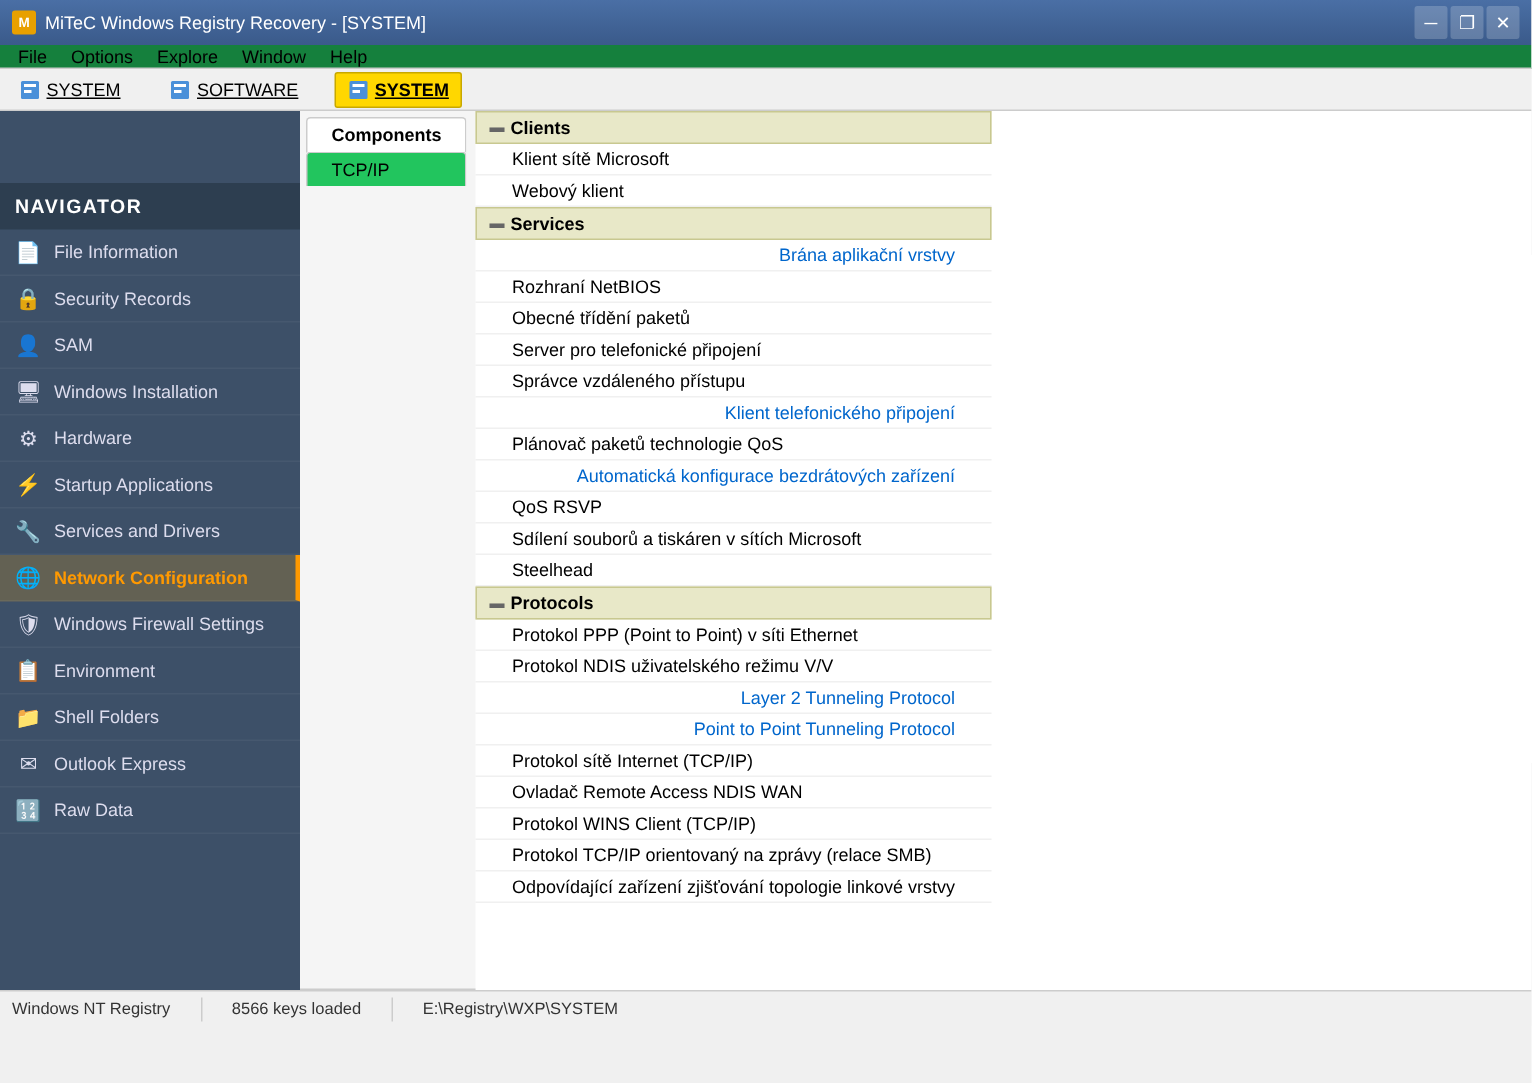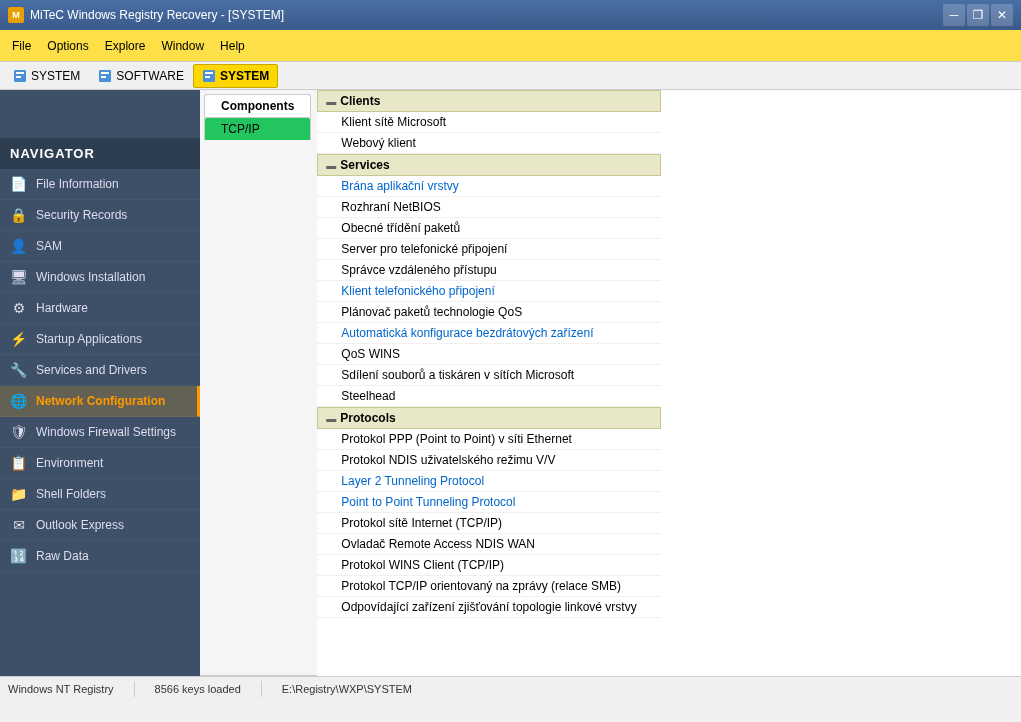--- a/index.html
+++ b/index.html
@@ -17,23 +17,23 @@
       user-select: none;
     }
     .title-bar-left { display: flex; align-items: center; gap: 6px; }
     .title-bar-icon { width: 16px; height: 16px; background: #e8a000; border-radius: 2px; display: flex; align-items: center; justify-content: center; font-size: 9px; color: white; font-weight: bold; }
     .title-bar-text { font-size: 12px; }
     .title-bar-controls { display: flex; gap: 2px; }
     .title-bar-btn { width: 22px; height: 22px; background: rgba(255,255,255,0.2); border: none; color: white; cursor: pointer; display: flex; align-items: center; justify-content: center; font-size: 12px; border-radius: 2px; }
 
     
     .menu-bar {
-      background: #fde047;
+      background: #15803d;
       border-bottom: 1px solid #ccc;
-      height: 32px;
+      height: 16px;
       display: flex;
       align-items: center;
       padding: 0 4px;
     }
     .menu-item {
       padding: 2px 8px;
       cursor: pointer;
       font-size: 12px;
       color: #000;
       height: 100%;
@@ -143,21 +143,21 @@
       gap: 4px;
     }
     .section-toggle { cursor: pointer; font-size: 10px; color: #666; }
     .section-items { }
     .list-item {
       padding: 3px 24px;
       border-bottom: 1px solid #f0f0f0;
       font-size: 12px;
       cursor: pointer;
     }
-    .list-item.link { color: #0066cc; }
+    .list-item.link { color: #0066cc; text-align: right; }
 
     
     .status-bar {
       background: #f0f0f0;
       border-top: 1px solid #ccc;
       height: 24px;
       display: flex;
       align-items: center;
       padding: 0 8px;
       font-size: 11px;
@@ -185,21 +185,21 @@
   <div id="menu-items-container" style="display: flex; height: 100%;">
       <div class="menu-item">File</div>
       <div class="menu-item">Options</div>
       <div class="menu-item">Explore</div>
       <div class="menu-item">Window</div>
       <div class="menu-item">Help</div>
     </div>
 </div>
 
 <div class="toolbar">
-  <div id="toolbar-tabs-container" style="display: flex; gap: 0;">
+  <div id="toolbar-tabs-container" style="display: flex; gap: 15px; text-decoration: underline;">
       <button class="toolbar-btn">
         <span class="toolbar-icon"><svg width="14" height="14" viewBox="0 0 14 14">
             <rect x="1" y="1" width="12" height="12" fill="#4a90d9" rx="1"></rect>
             <rect x="3" y="3" width="8" height="2" fill="white"></rect>
             <rect x="3" y="7" width="5" height="2" fill="white"></rect>
           </svg></span>
         <span>SYSTEM</span>
       </button>
       <button class="toolbar-btn">
         <span class="toolbar-icon"><svg width="14" height="14" viewBox="0 0 14 14">
@@ -306,21 +306,21 @@
             </div>
             <div class="section-items">
               <div class="list-item link">Brána aplikační vrstvy</div>
               <div class="list-item">Rozhraní NetBIOS</div>
               <div class="list-item">Obecné třídění paketů</div>
               <div class="list-item">Server pro telefonické připojení</div>
               <div class="list-item">Správce vzdáleného přístupu</div>
               <div class="list-item link">Klient telefonického připojení</div>
               <div class="list-item">Plánovač paketů technologie QoS</div>
               <div class="list-item link">Automatická konfigurace bezdrátových zařízení</div>
-              <div class="list-item">QoS WINS</div>
+              <div class="list-item">QoS RSVP</div>
               <div class="list-item">Sdílení souborů a tiskáren v sítích Microsoft</div>
               <div class="list-item">Steelhead</div>
             </div>
           </div>
           <div class="section">
             <div class="section-header">
               <span class="section-toggle">▬</span>
               <span>Protocols</span>
             </div>
             <div class="section-items">

